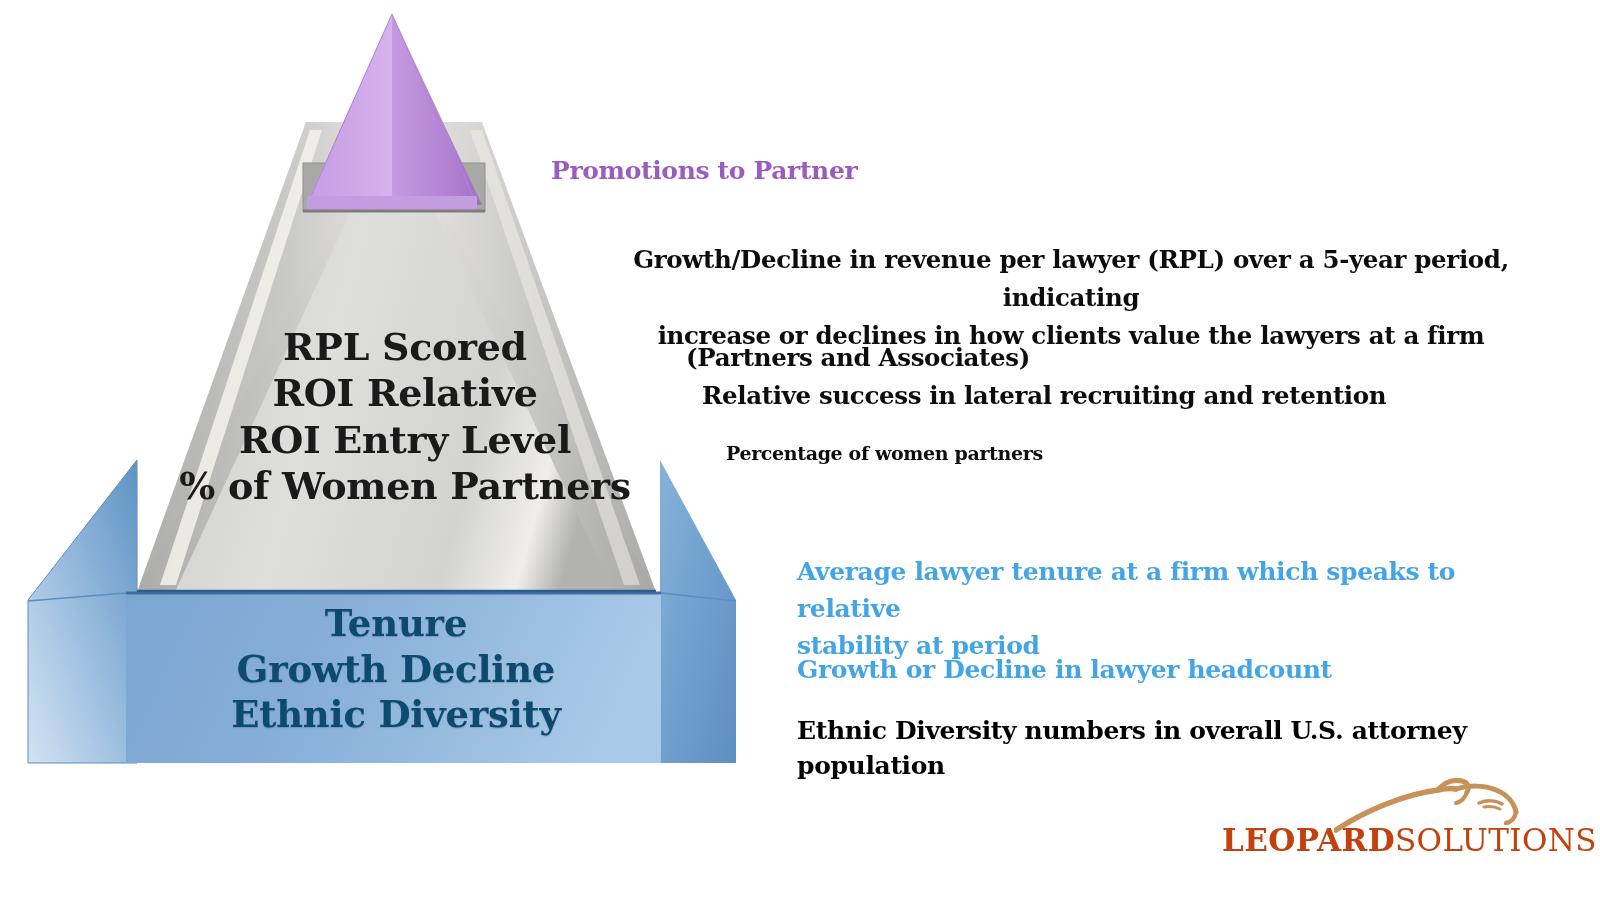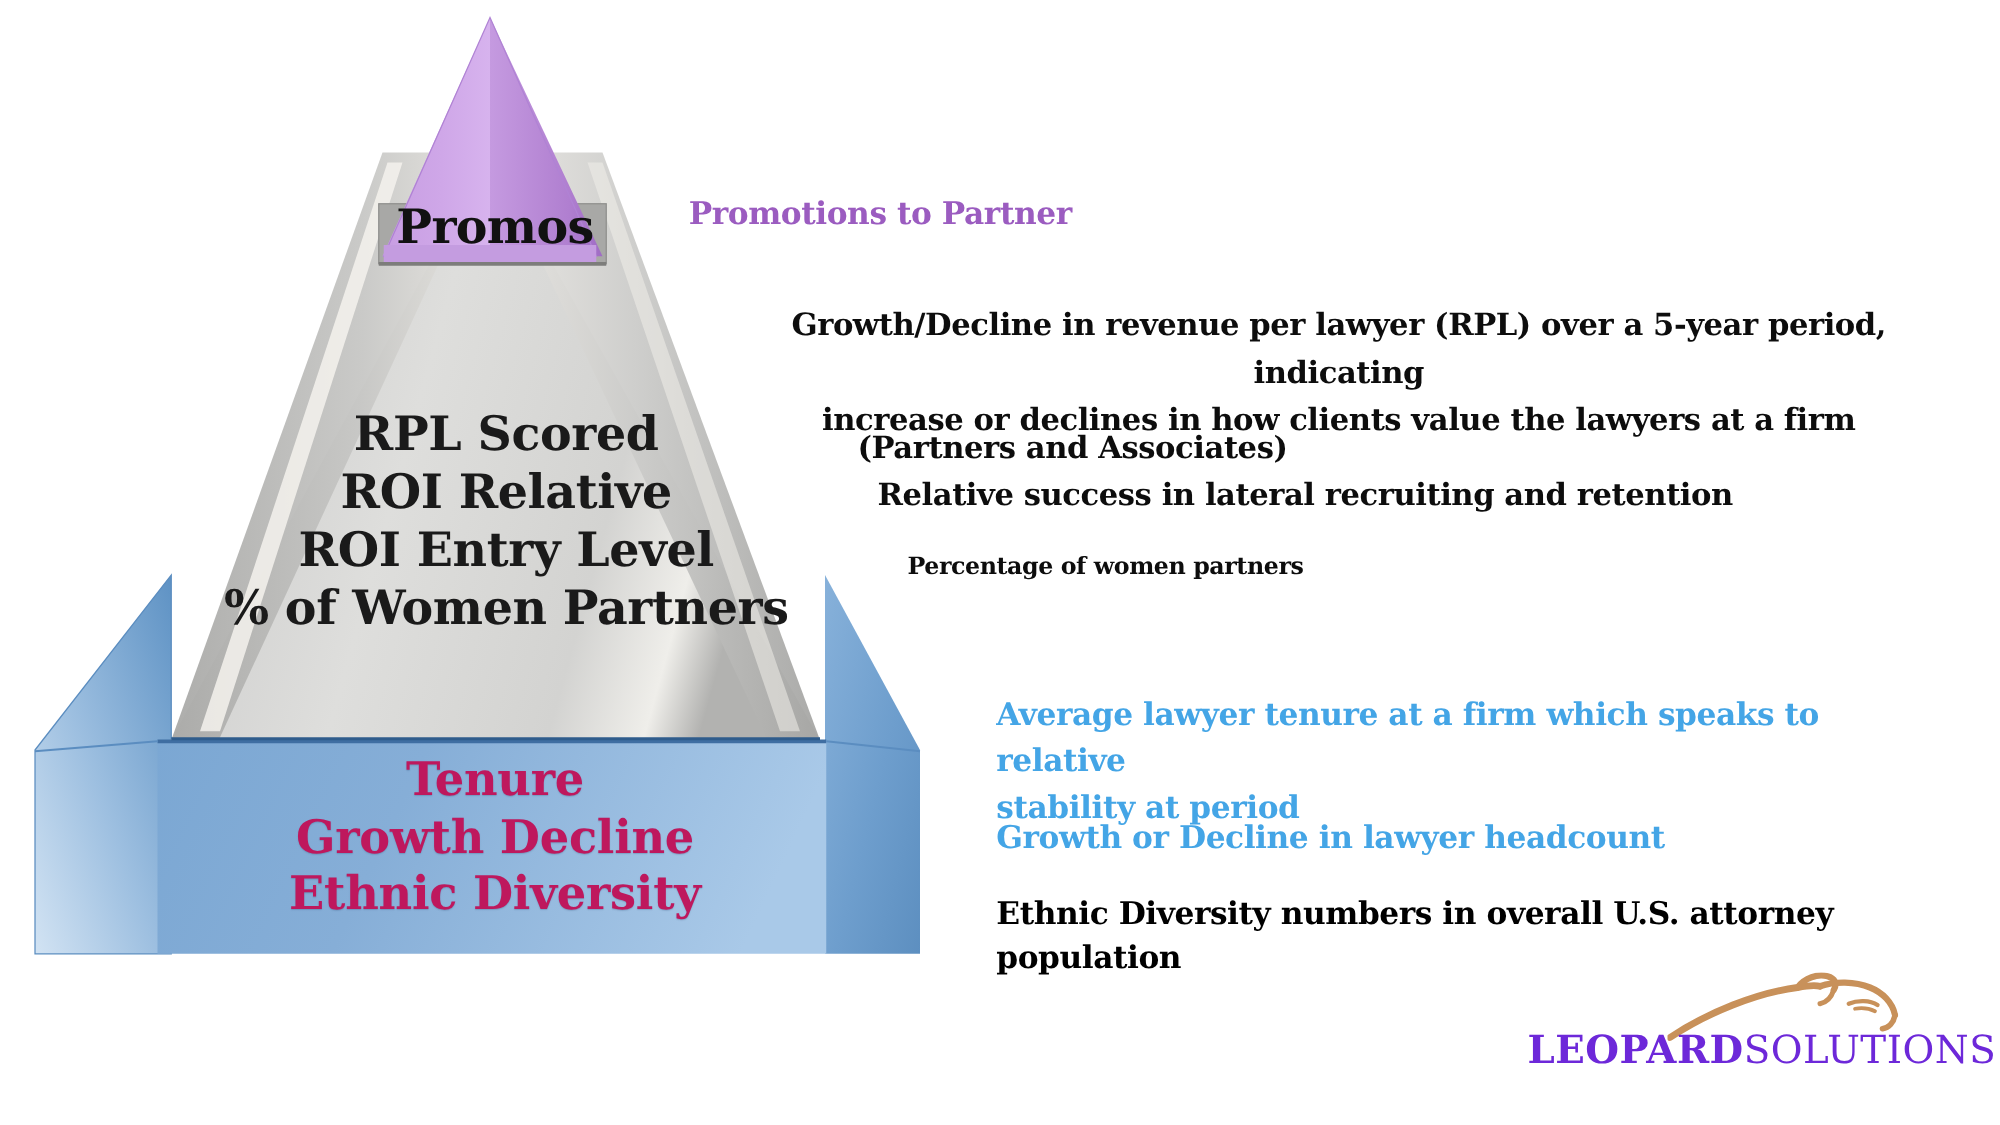--- a/index.html
+++ b/index.html
@@ -57,21 +57,21 @@
     line-height: 1.22;
     letter-spacing: -0.3px;
   }
   #middle-label .ml-line { display: block; }
 
   #base-label {
     left: 135px;
     top: 601px;
     width: 522px;
     font-size: 37px;
-    color: #be185d;
+    color: #0c4a6e;
     line-height: 1.23;
     letter-spacing: -0.2px;
     text-shadow: 0 1px 1px rgba(40,70,110,0.25);
   }
   #base-label .bl-line { display: block; }
 
   
   .annot {
     position: absolute;
     font-family: "DejaVu Serif", "Liberation Serif", serif;
@@ -154,21 +154,21 @@
     top: 0px;
   }
   #logo-wordmark {
     position: absolute;
     left: 0px;
     top: 44px;
     white-space: nowrap;
     font-family: "DejaVu Serif", "Liberation Serif", serif;
     font-size: 31px;
     letter-spacing: 0.4px;
-    color: #6d28d9;
+    color: #c2410c;
   }
   #logo-word-leopard { font-weight: bold; }
   #logo-word-solutions { font-weight: normal; }
 </style>
 </head>
 <body>
 
 <div id="pyramid-graphic">
 
   <svg id="pyramid-svg" width="800" height="800" viewBox="0 0 800 800">
@@ -251,23 +251,20 @@
     <polygon points="392,14 392,205 306,205" fill="url(#gradApexLeft)"></polygon>
 
     <polygon points="392,14 482,205 392,205" fill="url(#gradApexRight)"></polygon>
 
     <polygon points="392,14 477,205 307,205" fill="none" stroke="#b083d4" stroke-width="1"></polygon>
 
     <rect x="307" y="196" width="170" height="16" fill="#c49ce0"></rect>
     <line x1="303" y1="211" x2="485" y2="211" stroke="#7d7d7b" stroke-width="3"></line>
   </svg>
 
-  <div id="apex-label" class="pyr-label">
-    <span>Promos</span>
-  </div>
 
   <div id="middle-label" class="pyr-label">
     <span class="ml-line">RPL Scored</span>
     <span class="ml-line">ROI Relative</span>
     <span class="ml-line">ROI Entry Level</span>
     <span class="ml-line">% of Women Partners</span>
   </div>
 
   <div id="base-label" class="pyr-label">
     <span class="bl-line">Tenure</span>

